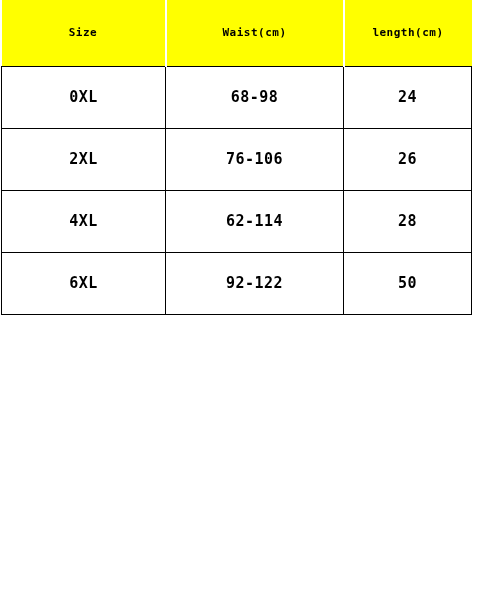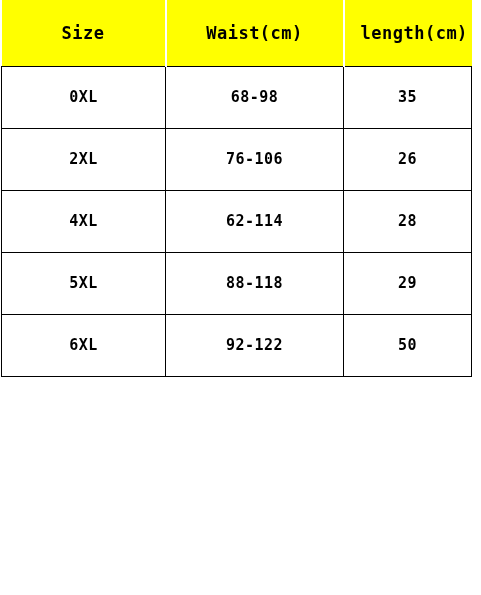--- a/index.html
+++ b/index.html
@@ -32,21 +32,21 @@
   table.size-table col.col-size   { width: 164px; }
   table.size-table col.col-waist  { width: 178px; }
   table.size-table col.col-length { width: 128px; }
 
   thead tr.header-row {
     height: 66px;
   }
   thead th {
     background: #FFFF00;
     color: #000000;
-    font-size: 17px;
+    font-size: 11px;
     font-weight: bold;
     letter-spacing: 0.5px;
     text-align: center;
     vertical-align: middle;
     padding: 16px;
     border: none;
     border-right: 2px solid #ffffff;
     font-family: "DejaVu Sans Mono", "Liberation Mono", monospace;
   }
   thead th.last-header {
@@ -89,37 +89,32 @@
       <tr class="header-row">
         <th class="header-size">Size</th>
         <th class="header-waist">Waist(cm)</th>
         <th class="header-length last-header">length(cm)</th>
       </tr>
     </thead>
     <tbody id="table-body">
     <tr class="data-row">
           <td class="cell-size">0XL</td>
           <td class="cell-waist">68-98</td>
-          <td class="cell-length">35</td>
+          <td class="cell-length">24</td>
         </tr>
         <tr class="data-row">
           <td class="cell-size">2XL</td>
           <td class="cell-waist">76-106</td>
           <td class="cell-length">26</td>
         </tr>
         <tr class="data-row">
           <td class="cell-size">4XL</td>
           <td class="cell-waist">62-114</td>
           <td class="cell-length">28</td>
         </tr>
         <tr class="data-row">
-          <td class="cell-size">5XL</td>
-          <td class="cell-waist">88-118</td>
-          <td class="cell-length">29</td>
-        </tr>
-        <tr class="data-row">
           <td class="cell-size">6XL</td>
           <td class="cell-waist">92-122</td>
           <td class="cell-length">50</td>
         </tr>
       </tbody>
   </table>
 </div>
 
 </body></html>

